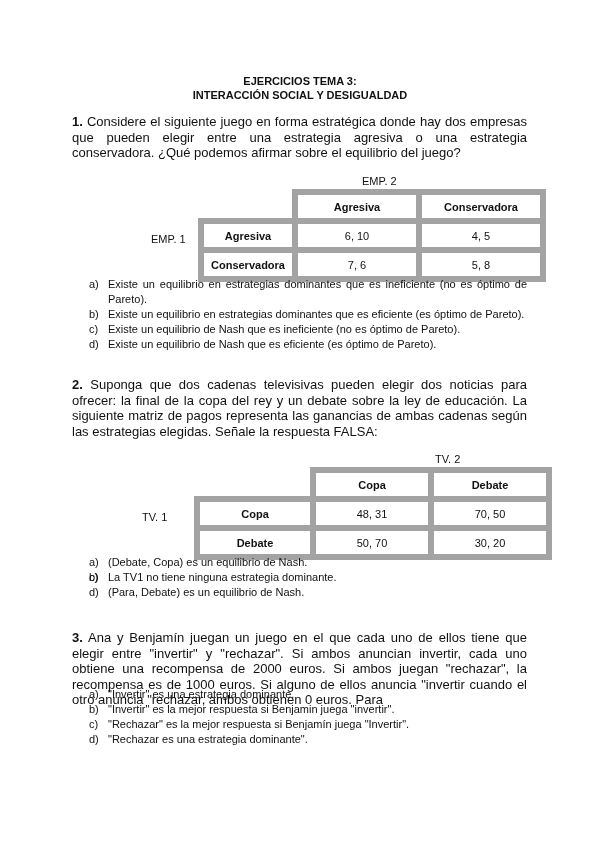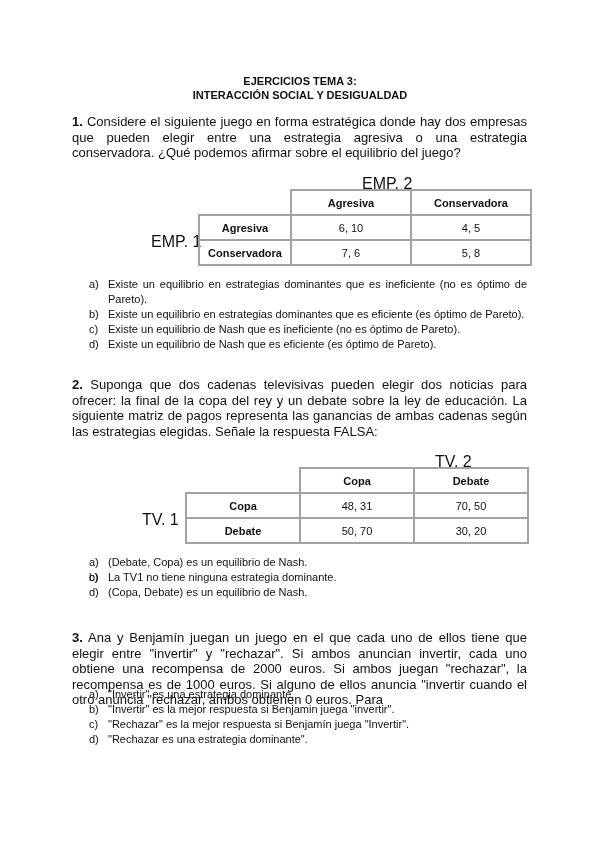--- a/index.html
+++ b/index.html
@@ -18,25 +18,25 @@
     line-height: 15.5px; text-align: justify; font-size: 13px;
   }
   .qnum { font-weight: bold; }
   .opts { position: absolute; left: 89px; width: 438px; margin: 0; padding: 0; list-style: none; }
   .opts li { position: relative; padding-left: 19px; line-height: 15px; text-align: justify; }
   .opts li .lbl { position: absolute; left: 0; top: 0; }
   .gtable {
     position: absolute; border-collapse: collapse; font-size: 11px;
   }
   .gtable td {
-    border: 2px solid #a3a3a3; text-align: center; padding: 0; height: 23px;
+    border: 6px solid #a3a3a3; text-align: center; padding: 0; height: 23px;
   }
   .gtable td.empty { border: none; }
   .gtable td.head { font-weight: bold; }
-  .plabel { position: absolute; font-size: 16px; }
+  .plabel { position: absolute; font-size: 11px; }
 </style>
 </head>
 <body>
 
 <div class="page">
 
   <div class="title" style="top:74px;">EJERCICIOS TEMA 3:</div>
   <div class="title" style="top:88px;">INTERACCIÓN SOCIAL Y DESIGUALDAD</div>
 
   <div class="para lastline" style="top:114px;"><span class="qnum">1.</span><span> Considere el siguiente juego en forma estratégica donde hay dos empresas que pueden elegir entre una estrategia agresiva o una estrategia conservadora. ¿Qué podemos afirmar sobre el equilibrio del juego?</span></div>
@@ -69,21 +69,21 @@
     <li><span class="lbl">b)</span><span>Existe un equilibrio en estrategias dominantes que es eficiente (es óptimo de Pareto).</span></li>
     <li><span class="lbl">c)</span><span>Existe un equilibrio de Nash que es ineficiente (no es óptimo de Pareto).</span></li>
     <li><span class="lbl">d)</span><span>Existe un equilibrio de Nash que es eficiente (es óptimo de Pareto).</span></li>
   </ul>
 
   <div class="para lastline" style="top:377px;"><span class="qnum">2.</span><span> Suponga que dos cadenas televisivas pueden elegir dos noticias para ofrecer: la final de la copa del rey y un debate sobre la ley de educación. La siguiente matriz de pagos representa las ganancias de ambas cadenas según las estrategias elegidas. Señale la respuesta FALSA:</span></div>
 
   <div class="plabel" style="left:435px; top:453px;">TV. 2</div>
   <div class="plabel" style="left:142px; top:511px;">TV. 1</div>
 
-  <table class="gtable" style="left:185px; top:467px;padding-left:36px;">
+  <table class="gtable" style="left:194px; top:467px;padding-left:36px;">
     <tbody>
         <tr>
       <td class="empty" style="width:113px;"></td>
       <td class="head" style="width:112px;">Copa</td>
       <td class="head" style="width:112px;">Debate</td>
     </tr>
     <tr>
       <td class="head">Copa</td>
       <td>48, 31</td>
       <td>70, 50</td>
@@ -93,21 +93,21 @@
       <td>50, 70</td>
       <td>30, 20</td>
     </tr>
   </tbody>
     </table>
 
   <ul class="opts" style="top:555px;">
     <li><span class="lbl">a)</span><span>(Debate, Copa) es un equilibrio de Nash.</span></li>
     <li><span class="lbl">b)</span></li>
     <li><span class="lbl">c)</span><span>La TV1 no tiene ninguna estrategia dominante.</span></li>
-    <li><span class="lbl">d)</span><span>(Copa, Debate) es un equilibrio de Nash.</span></li>
+    <li><span class="lbl">d)</span><span>(Para, Debate) es un equilibrio de Nash.</span></li>
   </ul>
 
   <div class="para lastline" style="top:630px;"><span class="qnum">3.</span><span> Ana y Benjamín juegan un juego en el que cada uno de ellos tiene que elegir entre "invertir" y "rechazar". Si ambos anuncian invertir, cada uno obtiene una recompensa de 2000 euros. Si ambos juegan "rechazar", la recompensa es de 1000 euros. Si alguno de ellos anuncia "invertir cuando el otro anuncia "rechazar, ambos obtienen 0 euros. Para</span></div>
 
   <ul class="opts" style="top:687px;">
     <li><span class="lbl">a)</span><span>"Invertir" es una estrategia dominante.</span></li>
     <li><span class="lbl">b)</span><span>"Invertir" es la mejor respuesta si Benjamin juega "invertir".</span></li>
     <li><span class="lbl">c)</span><span>"Rechazar" es la mejor respuesta si Benjamín juega "Invertir".</span></li>
     <li><span class="lbl">d)</span><span>"Rechazar es una estrategia dominante".</span></li>
   </ul>

